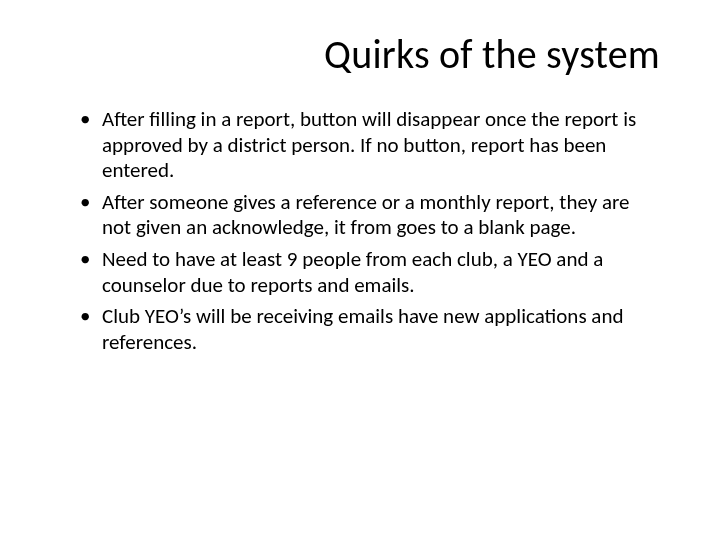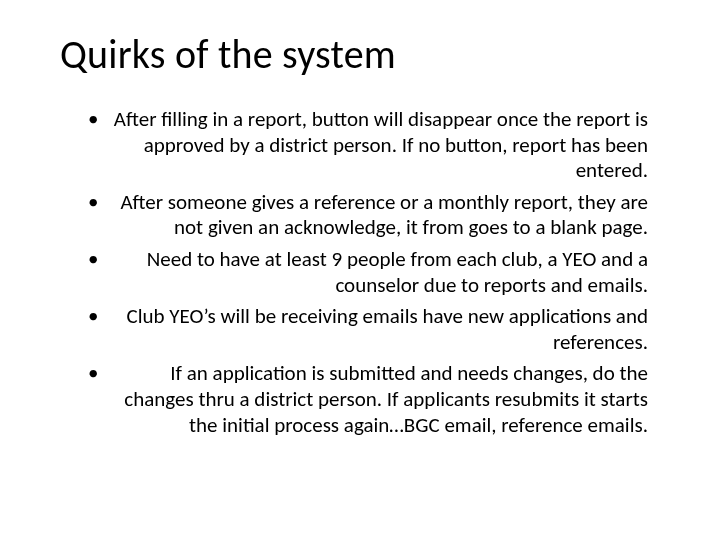--- a/index.html
+++ b/index.html
@@ -11,31 +11,30 @@
     font-family: Calibri, "Segoe UI", Arial, sans-serif;
     color: #000;
   }
   .slide {
     box-sizing: border-box;
     width: 720px;
     height: 540px;
     padding: 24px 60px 0 60px;
   }
   .title {
-    text-align: left;
+    text-align: right;
     font-size: 40px;
     font-weight: 400;
     margin: 6px 0 28px 0;
     letter-spacing: 0.2px;
   }
   ul.bullets {
     list-style: none;
-    margin: 8px;
+    margin: 0;
     padding: 0 4px 0 20px;
-    text-align: right;
   }
   ul.bullets li {
     position: relative;
     font-size: 21px;
     line-height: 1.22;
     margin: 0 0 6px 0;
     padding-left: 22px;
   }
   ul.bullets li::before {
     content: "•";
@@ -49,15 +48,14 @@
 </head>
 <body>
 
 <div class="slide">
   <h1 class="title">Quirks of the system</h1>
   <ul class="bullets">
     <li>After filling in a report, button will disappear once the report is approved by a district person. If no button, report has been entered.</li>
     <li>After someone gives a reference or a monthly report, they are not given an acknowledge, it from goes to a blank page.</li>
     <li>Need to have at least 9 people from each club, a YEO and a counselor due to reports and emails.</li>
     <li>Club YEO’s will be receiving emails have new applications and references.</li>
-    <li>If an application is submitted and needs changes, do the changes thru a district person.  If applicants resubmits it starts the initial process again…BGC email, reference emails.</li>
   </ul>
 </div>
 
 </body></html>

